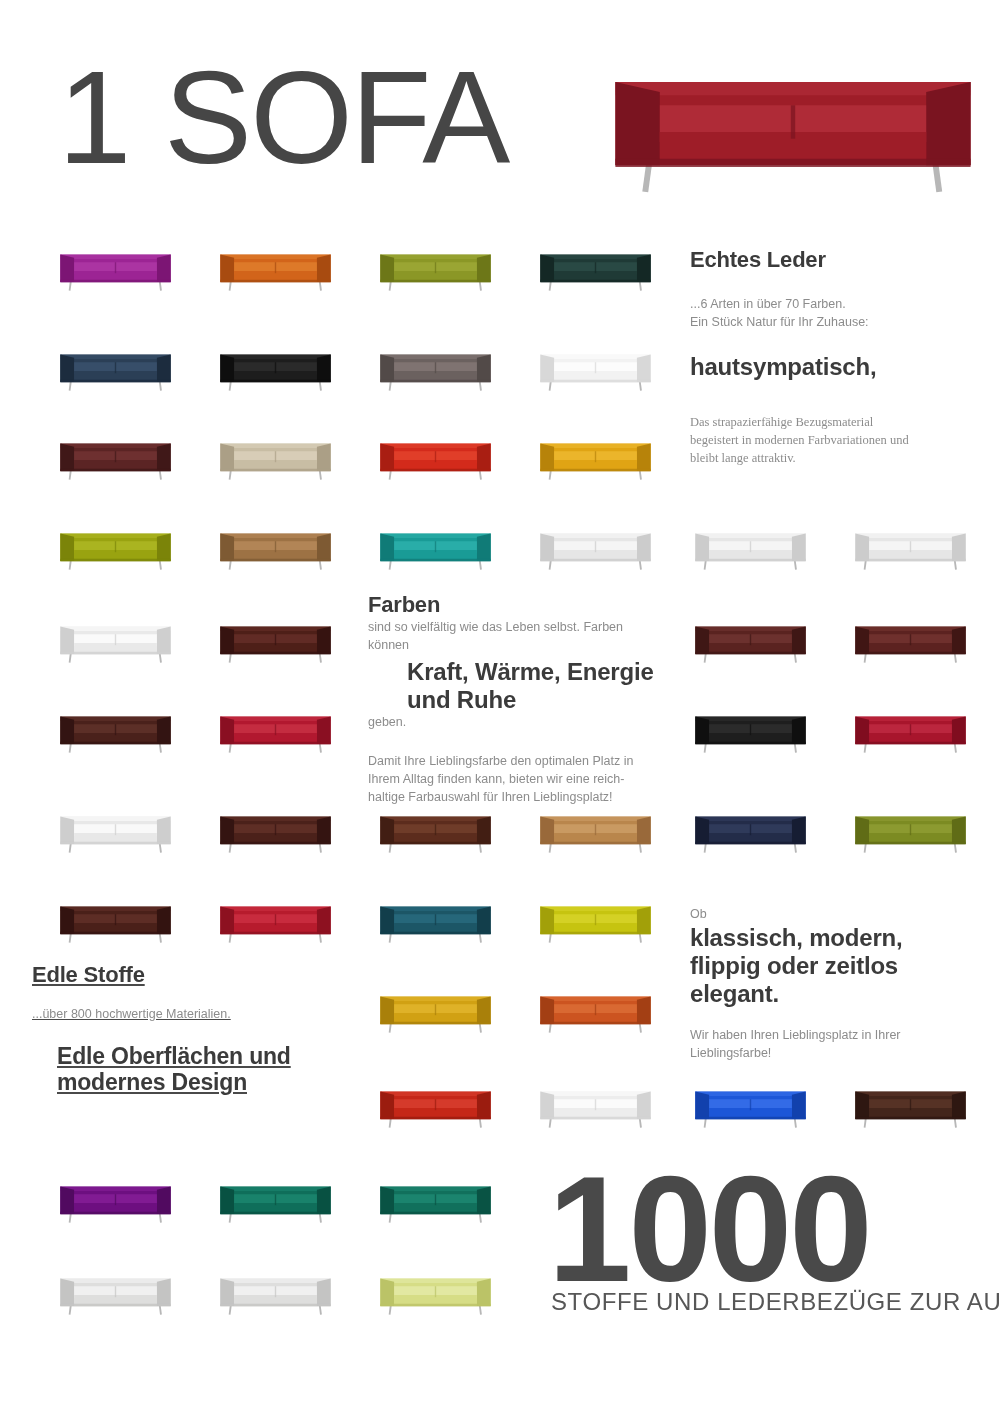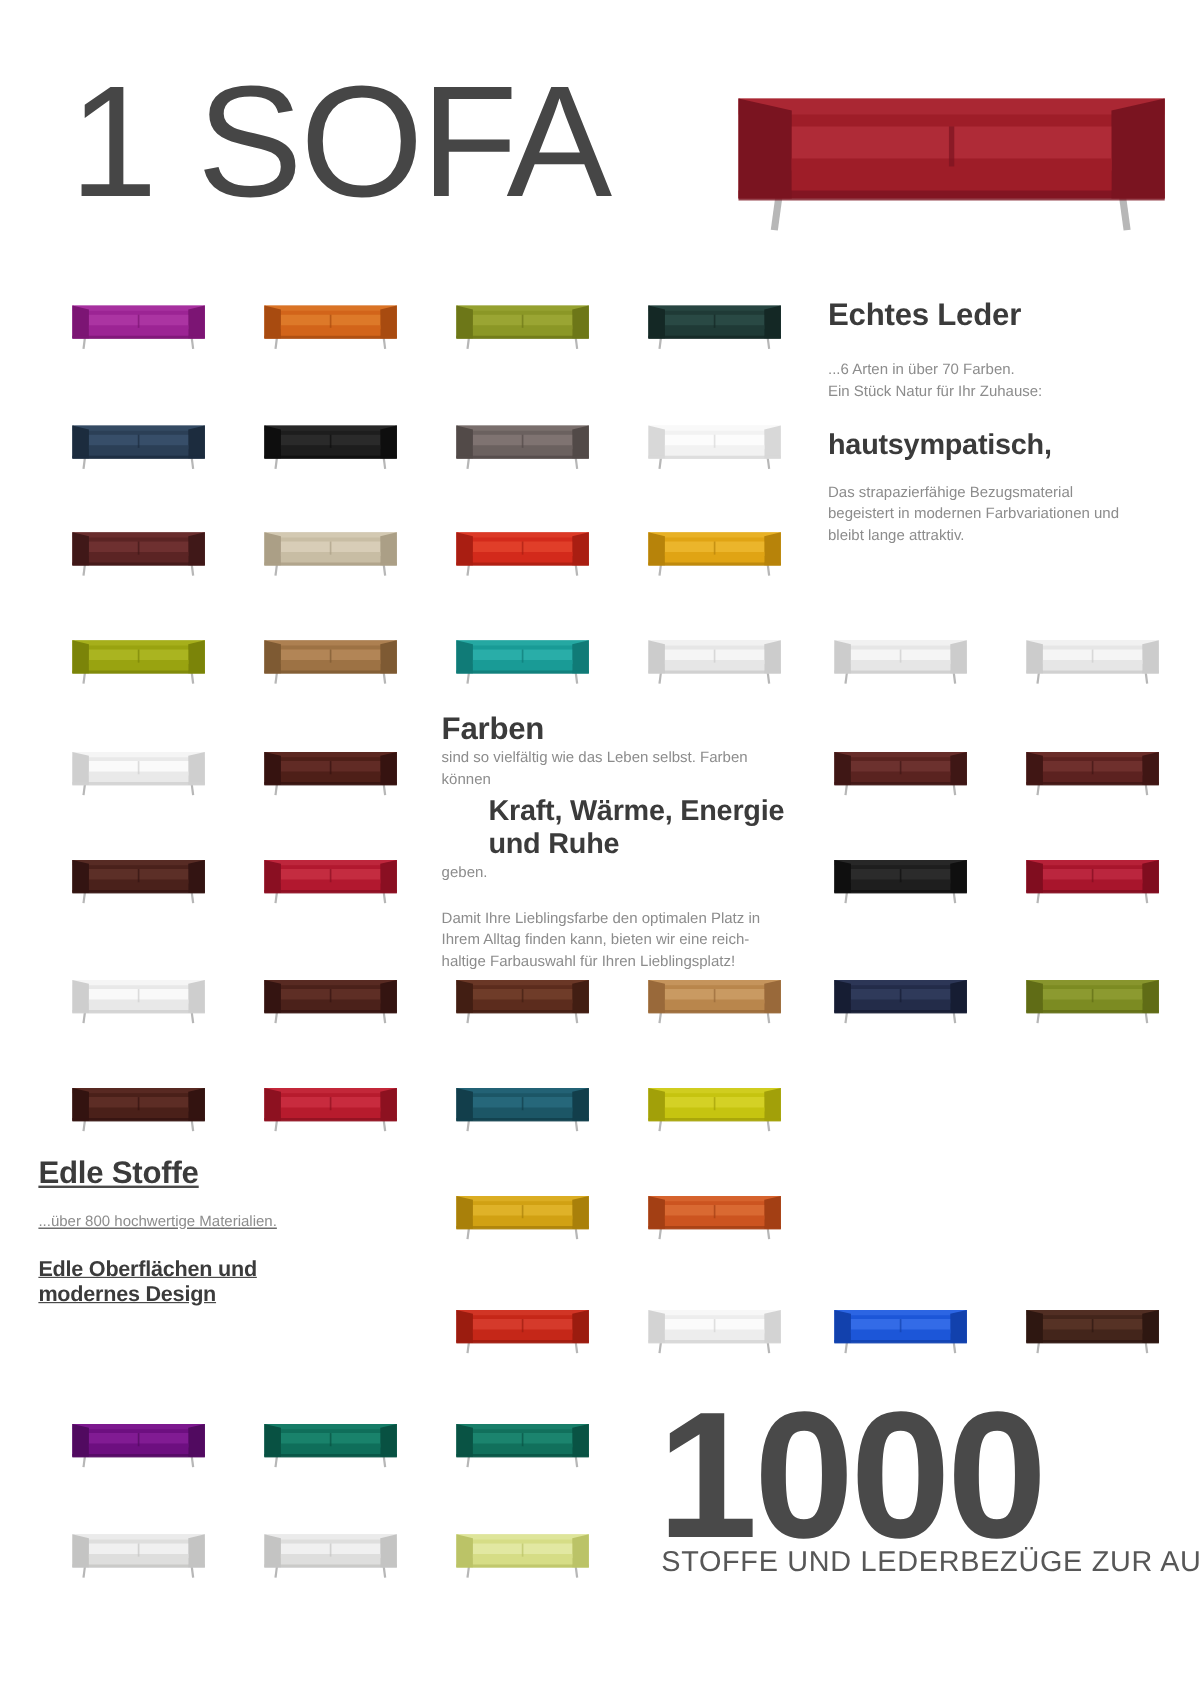--- a/index.html
+++ b/index.html
@@ -35,23 +35,23 @@
   }
 
   
   .txt{position:absolute;}
   .h-big{
     font-weight:bold;
     color:#3b3b3b;
     line-height:1.16;
     letter-spacing:-0.2px;
   }
-  .h1-blk{font-size:26px;}
+  .h1-blk{font-size:22px;}
   .h2-blk{font-size:24px;}
-  .h3-blk{font-size:18px;}
+  .h3-blk{font-size:23px;margin-left:25px;}
   .small{
     font-size:12.5px;
     line-height:1.45;
     color:#8c8c8c;
     font-weight:400;
   }
 
   .footer-num{
     position:absolute;left:548px;top:1158px;
     font-size:150px;line-height:0.95;
@@ -817,21 +817,21 @@
   <div class="txt" style="left:690px;top:247px;width:280px;">
     <div class="h-big h1-blk">Echtes Leder</div>
     <div class="spacer"></div>
     <div class="small" style="margin-top:12px;">
       <div>...6 Arten in über 70 Farben.</div>
       <div>Ein Stück Natur für Ihr Zuhause:</div>
     </div>
     <div class="h-big h2-blk" style="margin-top:22px;">
       <div>hautsympatisch,</div>
     </div>
-    <div class="small" style="margin-top:16px;">
+    <div class="small" style="margin-top:32px;font-family:Liberation Serif, serif;">
       <div>Das strapazierfähige Bezugsmaterial</div>
       <div>begeistert in modernen Farbvariationen und</div>
       <div>bleibt lange attraktiv.</div>
     </div>
   </div>
 
   <div class="txt" style="left:368px;top:592px;width:296px;">
     <div class="h-big h1-blk">Farben</div>
     <div class="small">
       <div>sind so vielfältig wie das Leben selbst. Farben</div>
@@ -842,20 +842,32 @@
       <div>und Ruhe</div>
     </div>
     <div class="small">geben.</div>
     <div class="small" style="margin-top:20px;">
       <div>Damit Ihre Lieblingsfarbe den optimalen Platz in</div>
       <div>Ihrem Alltag finden kann, bieten wir eine reich-</div>
       <div>haltige Farbauswahl für Ihren Lieblingsplatz!</div>
     </div>
   </div>
 
+  <div class="txt" style="left:690px;top:905px;width:280px;">
+    <div class="small">Ob</div>
+    <div class="h-big h2-blk" style="margin-top:1px;">
+      <div>klassisch, modern,</div>
+      <div>flippig oder zeitlos</div>
+      <div>elegant.</div>
+    </div>
+    <div class="small" style="margin-top:18px;">
+      <div>Wir haben Ihren Lieblingsplatz in Ihrer</div>
+      <div>Lieblingsfarbe!</div>
+    </div>
+  </div>
 
   <div class="txt" style="left:32px;top:962px;width:300px;text-decoration:underline;">
     <div class="h-big h1-blk">Edle Stoffe</div>
     <div class="small" style="margin-top:17px;">...über 800 hochwertige Materialien.</div>
     <div class="h-big h3-blk" style="margin-top:20px;">
       <div>Edle Oberflächen und</div>
       <div>modernes Design</div>
     </div>
   </div>
 

